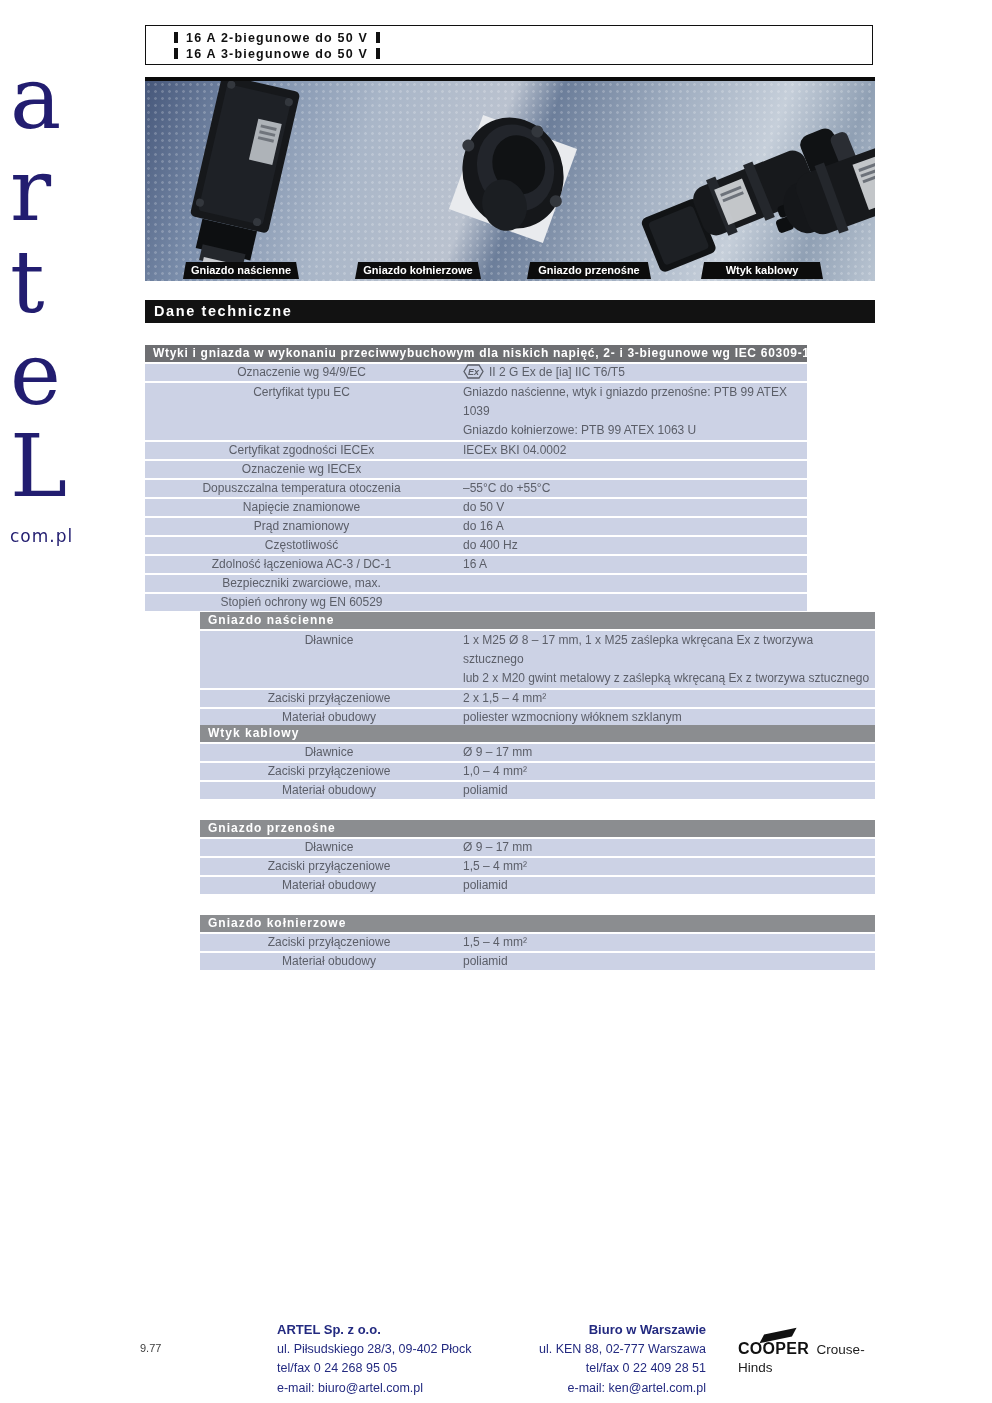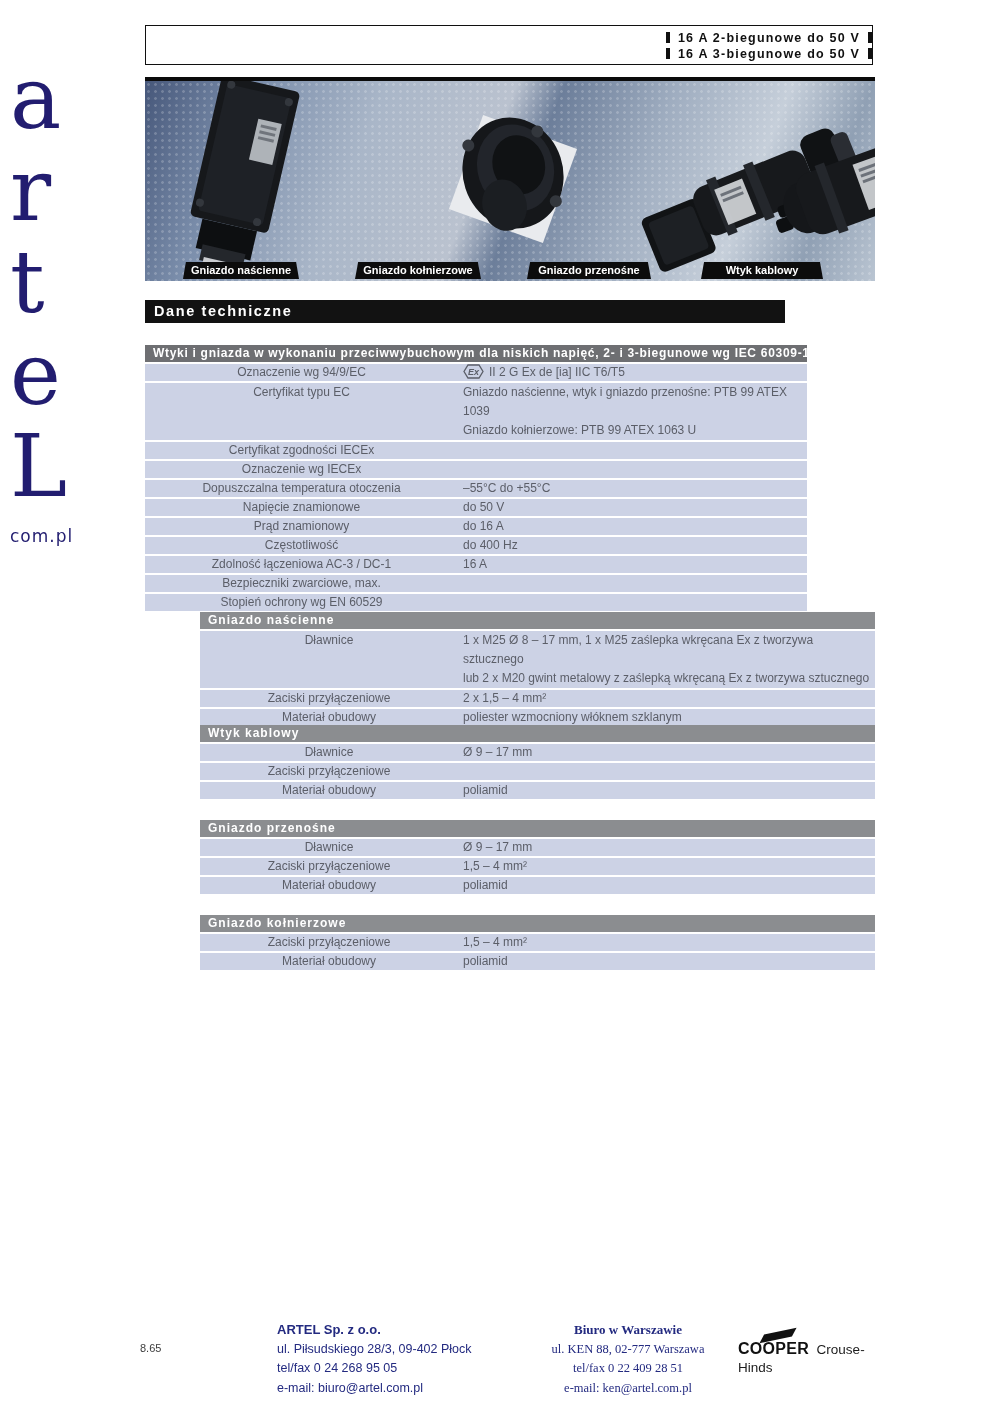--- a/index.html
+++ b/index.html
@@ -9,41 +9,41 @@
 
   
   .sidebar { position:absolute; left:10px; top:52px; width:118px; color:#221d70; }
   .logo-letter { font-family:"DejaVu Serif", serif; font-size:86px; line-height:92px; font-weight:normal; color:#221d70; }
   .logo-domain { margin-top:14px; font-size:17px; letter-spacing:1px; color:#221d70; font-family:"DejaVu Sans", sans-serif; }
 
   
   .content { position:absolute; left:145px; top:0; width:730px; height:1403px; }
 
   
-  .header-box { position:absolute; left:0; top:25px; width:728px; height:40px; border:1.6px solid #101010; padding:4px 0 4px 28px;text-align:right; }
+  .header-box { position:absolute; left:0; top:25px; width:728px; height:40px; border:1.6px solid #101010; padding:4px 0 4px 28px; }
   .header-line { font-size:12.5px; font-weight:bold; letter-spacing:1.2px; color:#101010; line-height:16px; white-space:nowrap; }
   .vbar { display:inline-block; width:4px; height:11px; background:#101010; vertical-align:-1px; }
   .vbar.l { margin-right:8px; } .vbar.r { margin-left:8px; }
 
   
   .figure { position:absolute; left:0; top:77px; width:730px; height:204px; border-top:4px solid #0b0b0b;
     background:
       radial-gradient(rgba(255,255,255,0.20) 1px, rgba(255,255,255,0) 1.7px),
       linear-gradient(112deg, #46577a 0%, #7b8eab 14%, #a9b6c8 30%, #64769371 46%, #6c7e9a 52%, #9fadc0 66%, #c6cfda 80%, #90a0b4 90%, #bac5d2 100%);
     background-size:7px 7px, 100% 100%; }
   .figure svg { position:absolute; top:0; left:0; }
   .strip-label { position:absolute; bottom:2px; height:17px; line-height:17px; background:#0c0c0c; color:#fff;
     font-size:11px; font-weight:bold; text-align:center; clip-path:polygon(2.5% 0, 97.5% 0, 100% 100%, 0 100%); }
   .sl-0 { left:38px;  width:116px; }
   .sl-1 { left:210px; width:126px; }
   .sl-2 { left:382px; width:124px; }
   .sl-3 { left:556px; width:122px; }
 
   
-  .section-bar { position:absolute; left:0; top:300px; width:640px; height:23px; background:#121212; color:#fff;
+  .section-bar { position:absolute; left:0; top:300px; width:730px; height:23px; background:#121212; color:#fff;
     font-size:14.5px; font-weight:bold; letter-spacing:1.6px; line-height:23px; padding-left:9px; }
 
   
   .tbl { position:absolute; width:662px; }
   .tbl-title { height:17px; line-height:17px; background:#6e6f72; color:#fff; font-size:12px; font-weight:bold;
     letter-spacing:0.7px; padding-left:8px; margin-bottom:2px; white-space:nowrap; }
   .sub .tbl-title { background:#8b8d90; letter-spacing:1px; }
   .t-row { display:flex; background:#ccd2e5; margin-bottom:2px; font-size:12px; color:#5b5e68; }
   .t-row .lbl { width:305px; padding-left:8px; line-height:17px; flex:none;text-align:center; }
   .t-row .val { flex:1; line-height:17px;margin-left:13px; }
@@ -53,21 +53,21 @@
   .sub .t-row .lbl { width:250px; }
   .tm { top:345px; }
   .s1 { top:612px; } .s2 { top:725px; } .s3 { top:820px; } .s4 { top:915px; }
   .ex-icon { vertical-align:-3px; margin-right:5px; }
 
   
   .page-num { position:absolute; left:140px; top:1342px; font-size:11px; color:#3d3d3d; }
   .office { position:absolute; top:1320px; color:#232a80; font-size:12.5px; line-height:19.5px; }
   .office .office-name { font-weight:bold; font-size:13px; }
   .office-1 { left:277px; width:240px; text-align:left; }
-  .office-2 { left:518px; width:220px; text-align:center;font-family:Liberation Serif, serif; }
+  .office-2 { left:486px; width:220px; text-align:right; }
   .cooper { position:absolute; left:738px; top:1340px; width:150px; }
   .cooper-swoosh { position:absolute; left:26px; top:-9px; width:28px; height:9px; background:#111;
     transform:skewX(-38deg) rotate(-14deg); }
   .cooper-word { font-weight:bold; font-size:16px; color:#111; letter-spacing:0.3px;margin-top:20px; }
   .cooper-sub { font-size:13.5px; color:#1c1c1c; margin-left:3px; }
 </style>
 </head>
 <body>
 
 <div class="page">
@@ -176,20 +176,21 @@
       <div class="t-row dbl">
         <span class="lbl">Certyfikat typu EC</span>
         <span class="val">
           <span class="vline">Gniazdo naścienne, wtyk i gniazdo przenośne: PTB 99 ATEX 1039</span>
           <span class="vline">Gniazdo kołnierzowe: PTB 99 ATEX 1063 U</span>
         </span>
       </div>
 
       <div class="t-row">
         <span class="lbl">Certyfikat zgodności IECEx</span>
+        <span class="val">IECEx BKI 04.0002</span>
       </div>
       <div class="t-row">
         <span class="lbl">Oznaczenie wg IECEx</span>
       </div>
       <div class="t-row">
         <span class="lbl">Dopuszczalna temperatura otoczenia</span>
         <span class="val">–55°C do +55°C</span>
       </div>
       <div class="t-row">
         <span class="lbl">Napięcie znamionowe</span>
@@ -235,20 +236,21 @@
     </section>
 
     <section class="tbl sub s2">
       <div class="tbl-title">Wtyk kablowy</div>
       <div class="t-row">
         <span class="lbl">Dławnice</span>
         <span class="val">Ø 9 – 17 mm</span>
       </div>
       <div class="t-row">
         <span class="lbl">Zaciski przyłączeniowe</span>
+        <span class="val">1,0 – 4 mm²</span>
       </div>
       <div class="t-row">
         <span class="lbl">Materiał obudowy</span>
         <span class="val">poliamid</span>
       </div>
     </section>
 
     <section class="tbl sub s3">
       <div class="tbl-title">Gniazdo przenośne</div>
       <div class="t-row">
@@ -272,21 +274,21 @@
         <span class="val">1,5 – 4 mm²</span>
       </div>
       <div class="t-row">
         <span class="lbl">Materiał obudowy</span>
         <span class="val">poliamid</span>
       </div>
     </section>
 
   </div>
 
-  <div class="page-num">8.65</div>
+  <div class="page-num">9.77</div>
 
   <div class="office office-1">
     <div class="office-name">ARTEL Sp. z o.o.</div>
     <div>ul. Piłsudskiego 28/3, 09-402 Płock</div>
     <div>tel/fax 0 24 268 95 05</div>
     <div>e-mail: biuro@artel.com.pl</div>
   </div>
 
   <div class="office office-2">
     <div class="office-name">Biuro w Warszawie</div>

